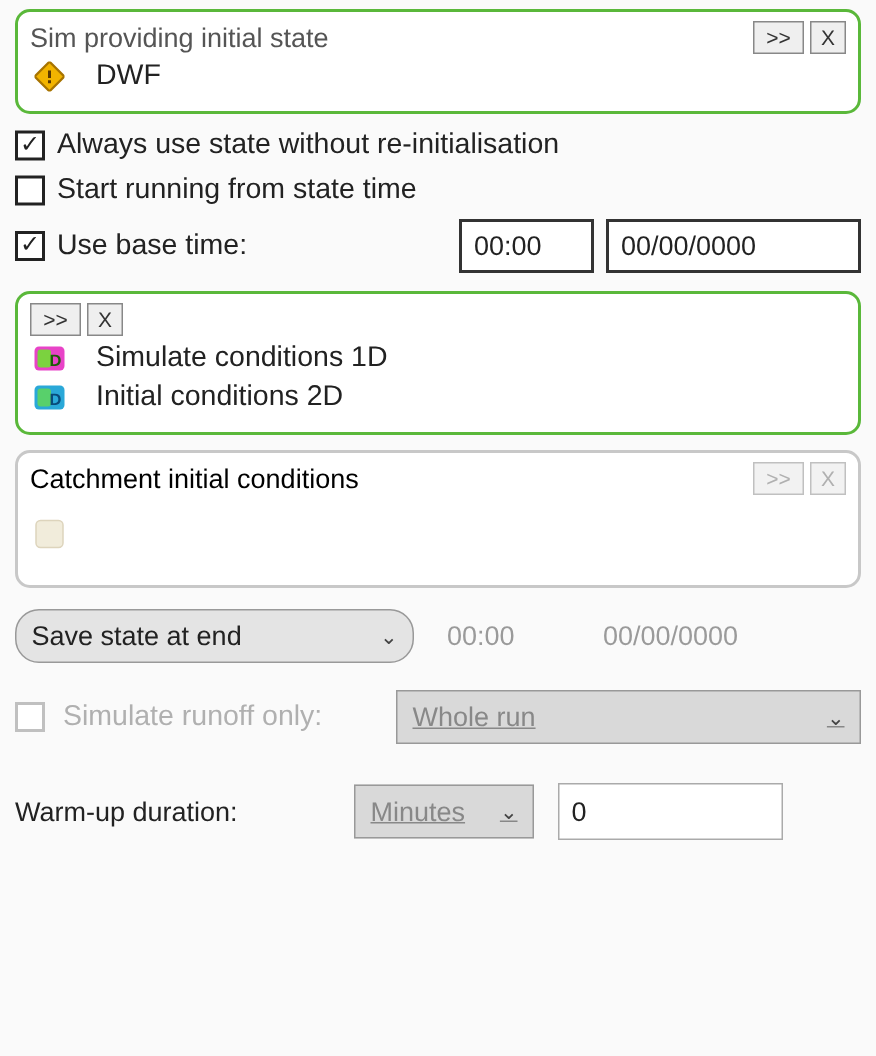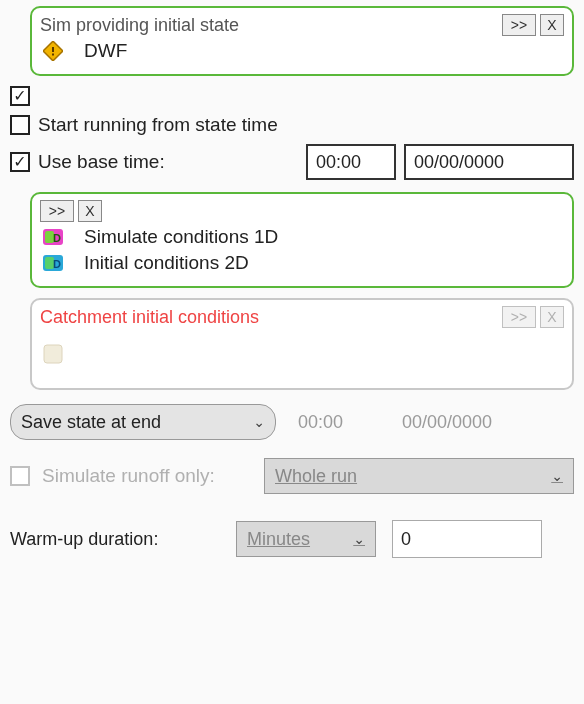--- a/index.html
+++ b/index.html
@@ -12,37 +12,36 @@
     height: 704px;
     padding: 6px 10px;
   }
   .group {
     border: 2px solid #5ab83a;
     border-radius: 10px;
     padding: 4px 8px 10px 8px;
     margin-bottom: 10px;
     background: #fff;
     position: relative;
-    margin-left: 20px;
   }
   .group.disabled {
     border-color: #c8c8c8;
     color: #b0b0b0;
   }
   .group-header {
     display: flex;
     align-items: center;
     justify-content: space-between;
     height: 26px;
   }
   .group-title {
     font-size: 18px;
     color: #555;
   }
-  .group.disabled .group-title { color: #ef4444; }
+  .group.disabled .group-title { color: #000000; }
   .group-buttons { display: flex; gap: 4px; }
   .mini-btn {
     border: 1px solid #888;
     background: #efefef;
     width: 34px;
     height: 22px;
     font-size: 14px;
     line-height: 18px;
     text-align: center;
     cursor: pointer;
@@ -181,20 +180,21 @@
       </svg>
     </span>
     <span>DWF</span>
   </div>
 </div>
 
 <div class="check-row">
   <div class="checkbox">
       <span class="tick">✓</span>
     </div>
+  <span>Always use state without re-initialisation</span>
 </div>
 
 <div class="check-row">
   <div class="checkbox"></div>
   <span>Start running from state time</span>
 </div>
 
 <div class="check-row time-date-row">
   <div class="checkbox">
       <span class="tick">✓</span>
@@ -266,18 +266,18 @@
   <div class="checkbox disabled"></div>
   <span style="width:210px;">Simulate runoff only:</span>
   <div class="select-box disabled">
     <span>Whole run</span>
     <span class="chev">⌄</span>
   </div>
 </div>
 
 <div class="warmup-row">
   <span style="width:210px;">Warm-up duration:</span>
-  <div class="select-box disabled" style="width:140px;">
+  <div class="select-box disabled" style="width:120px;">
     <span>Minutes</span>
     <span class="chev">⌄</span>
   </div>
   <input class="text-field" value="0" style="">
 </div>
 
 </body></html>

